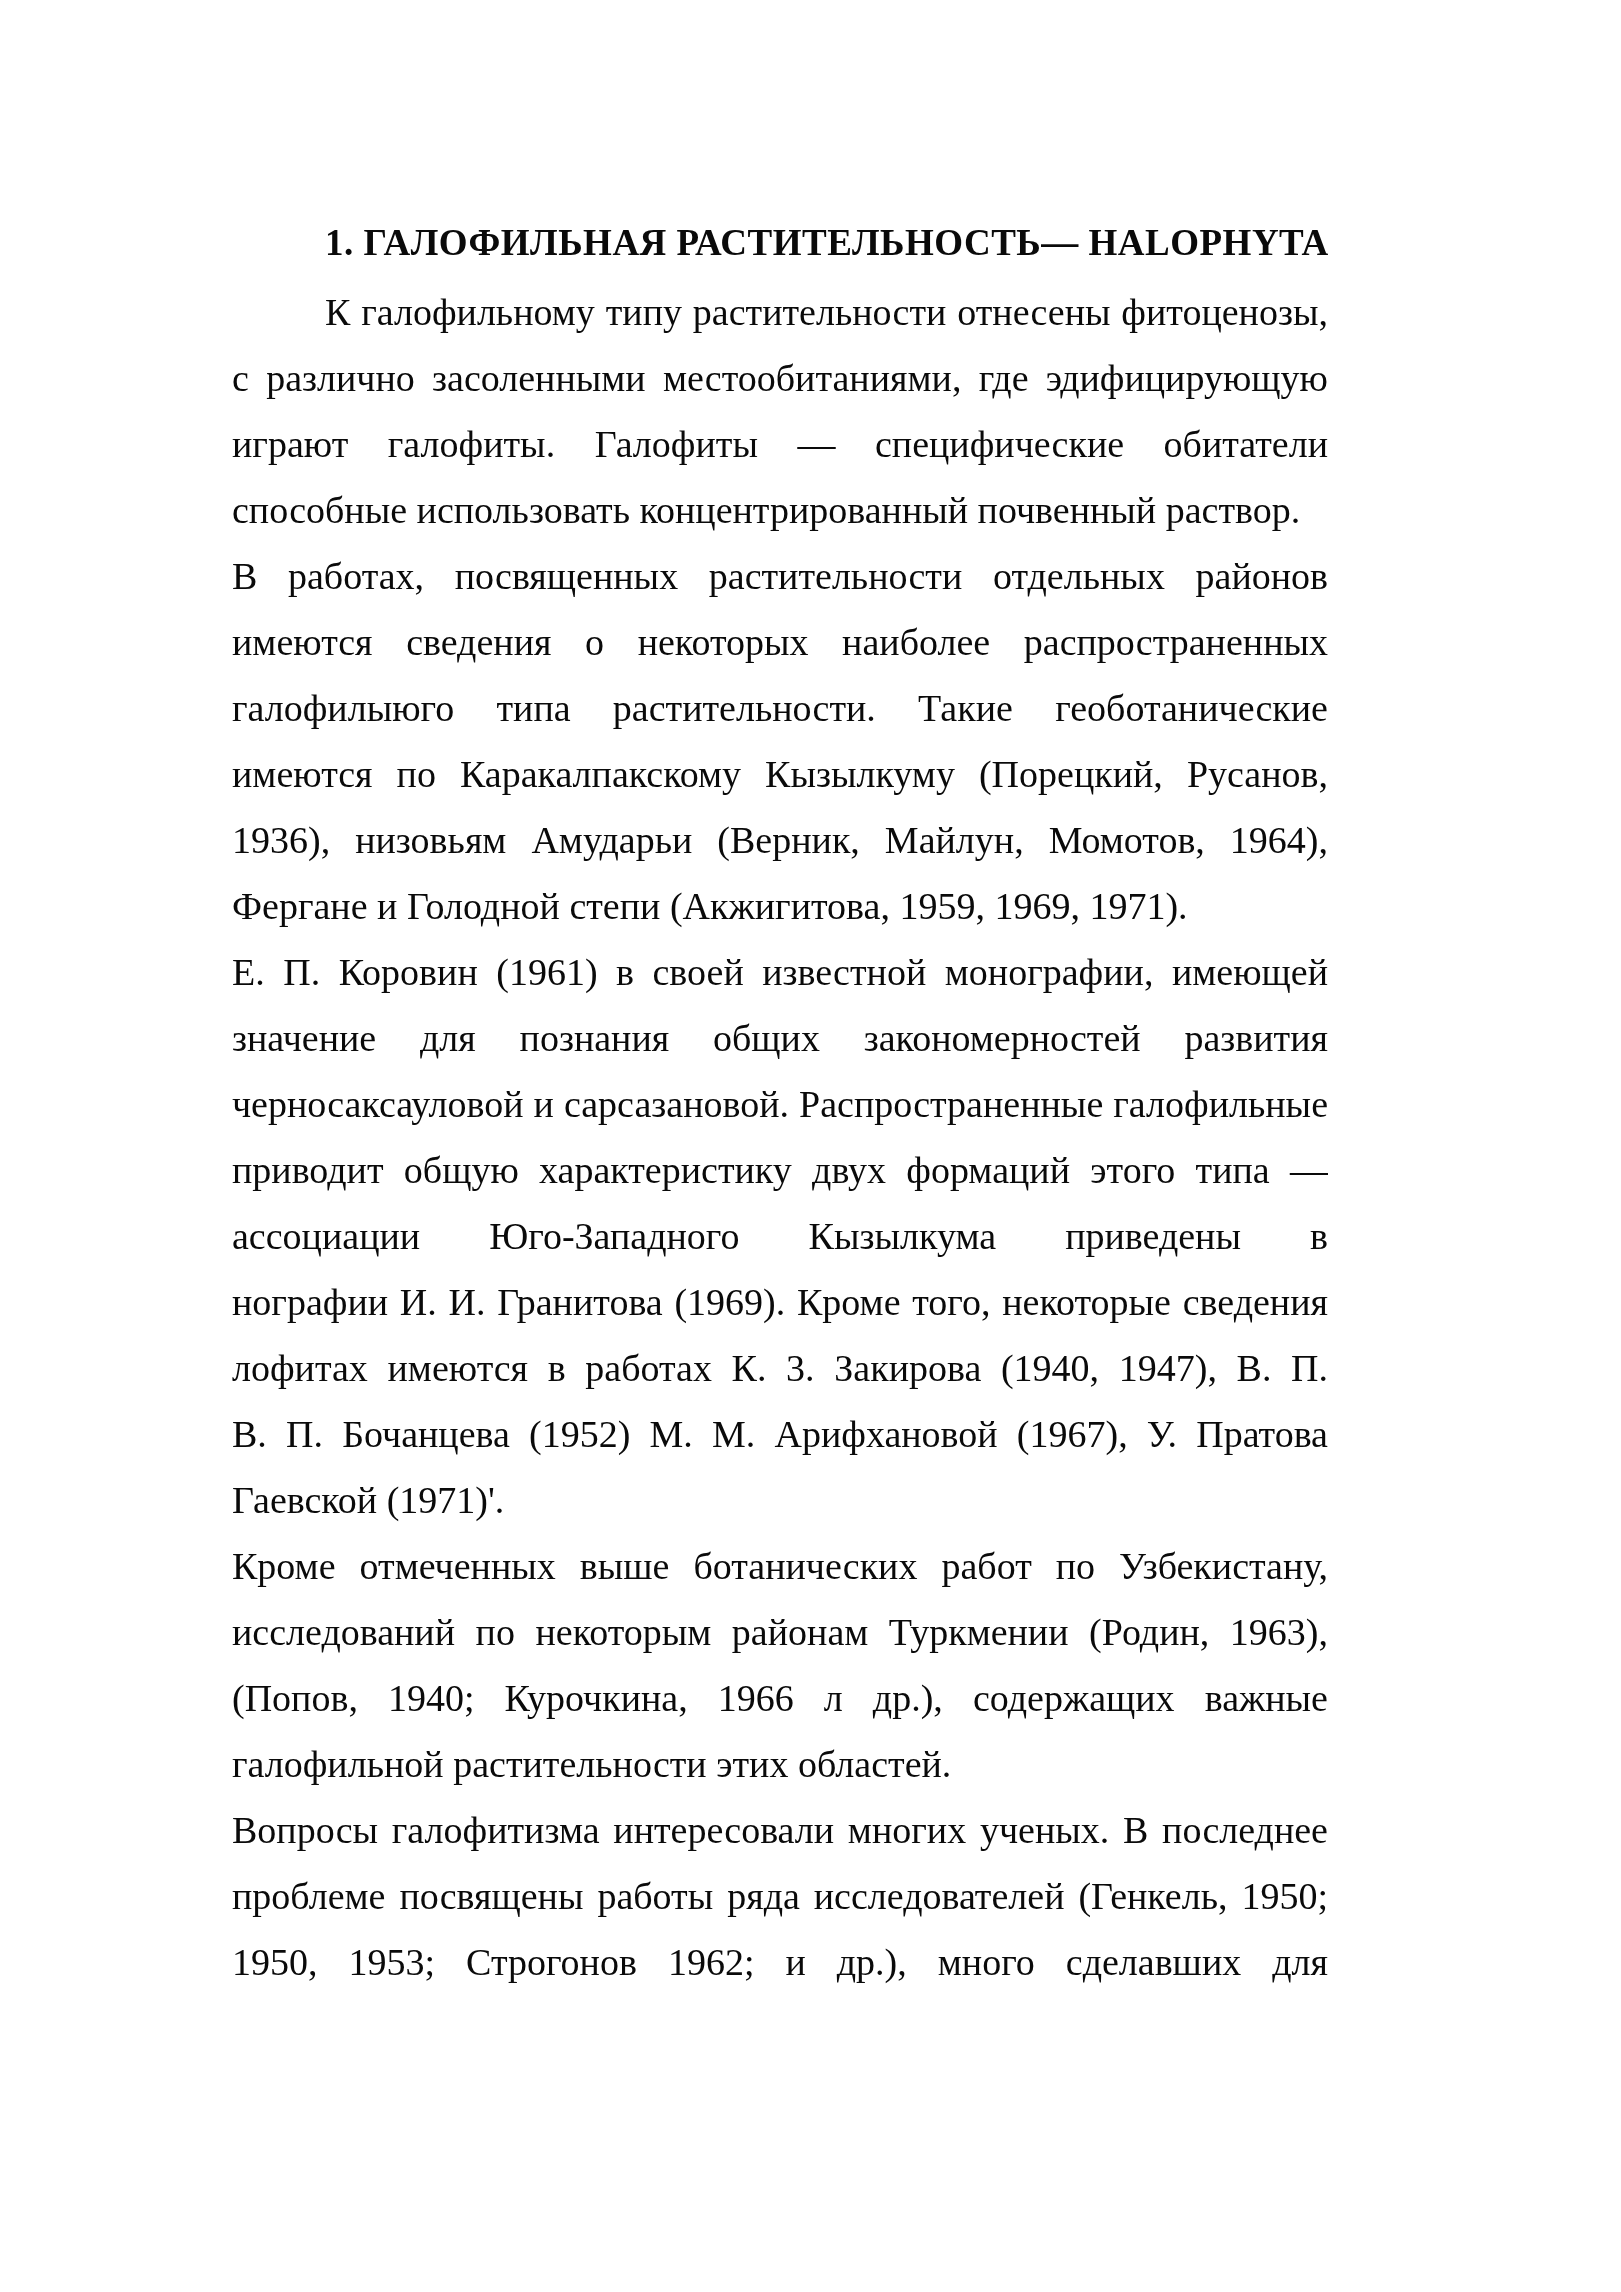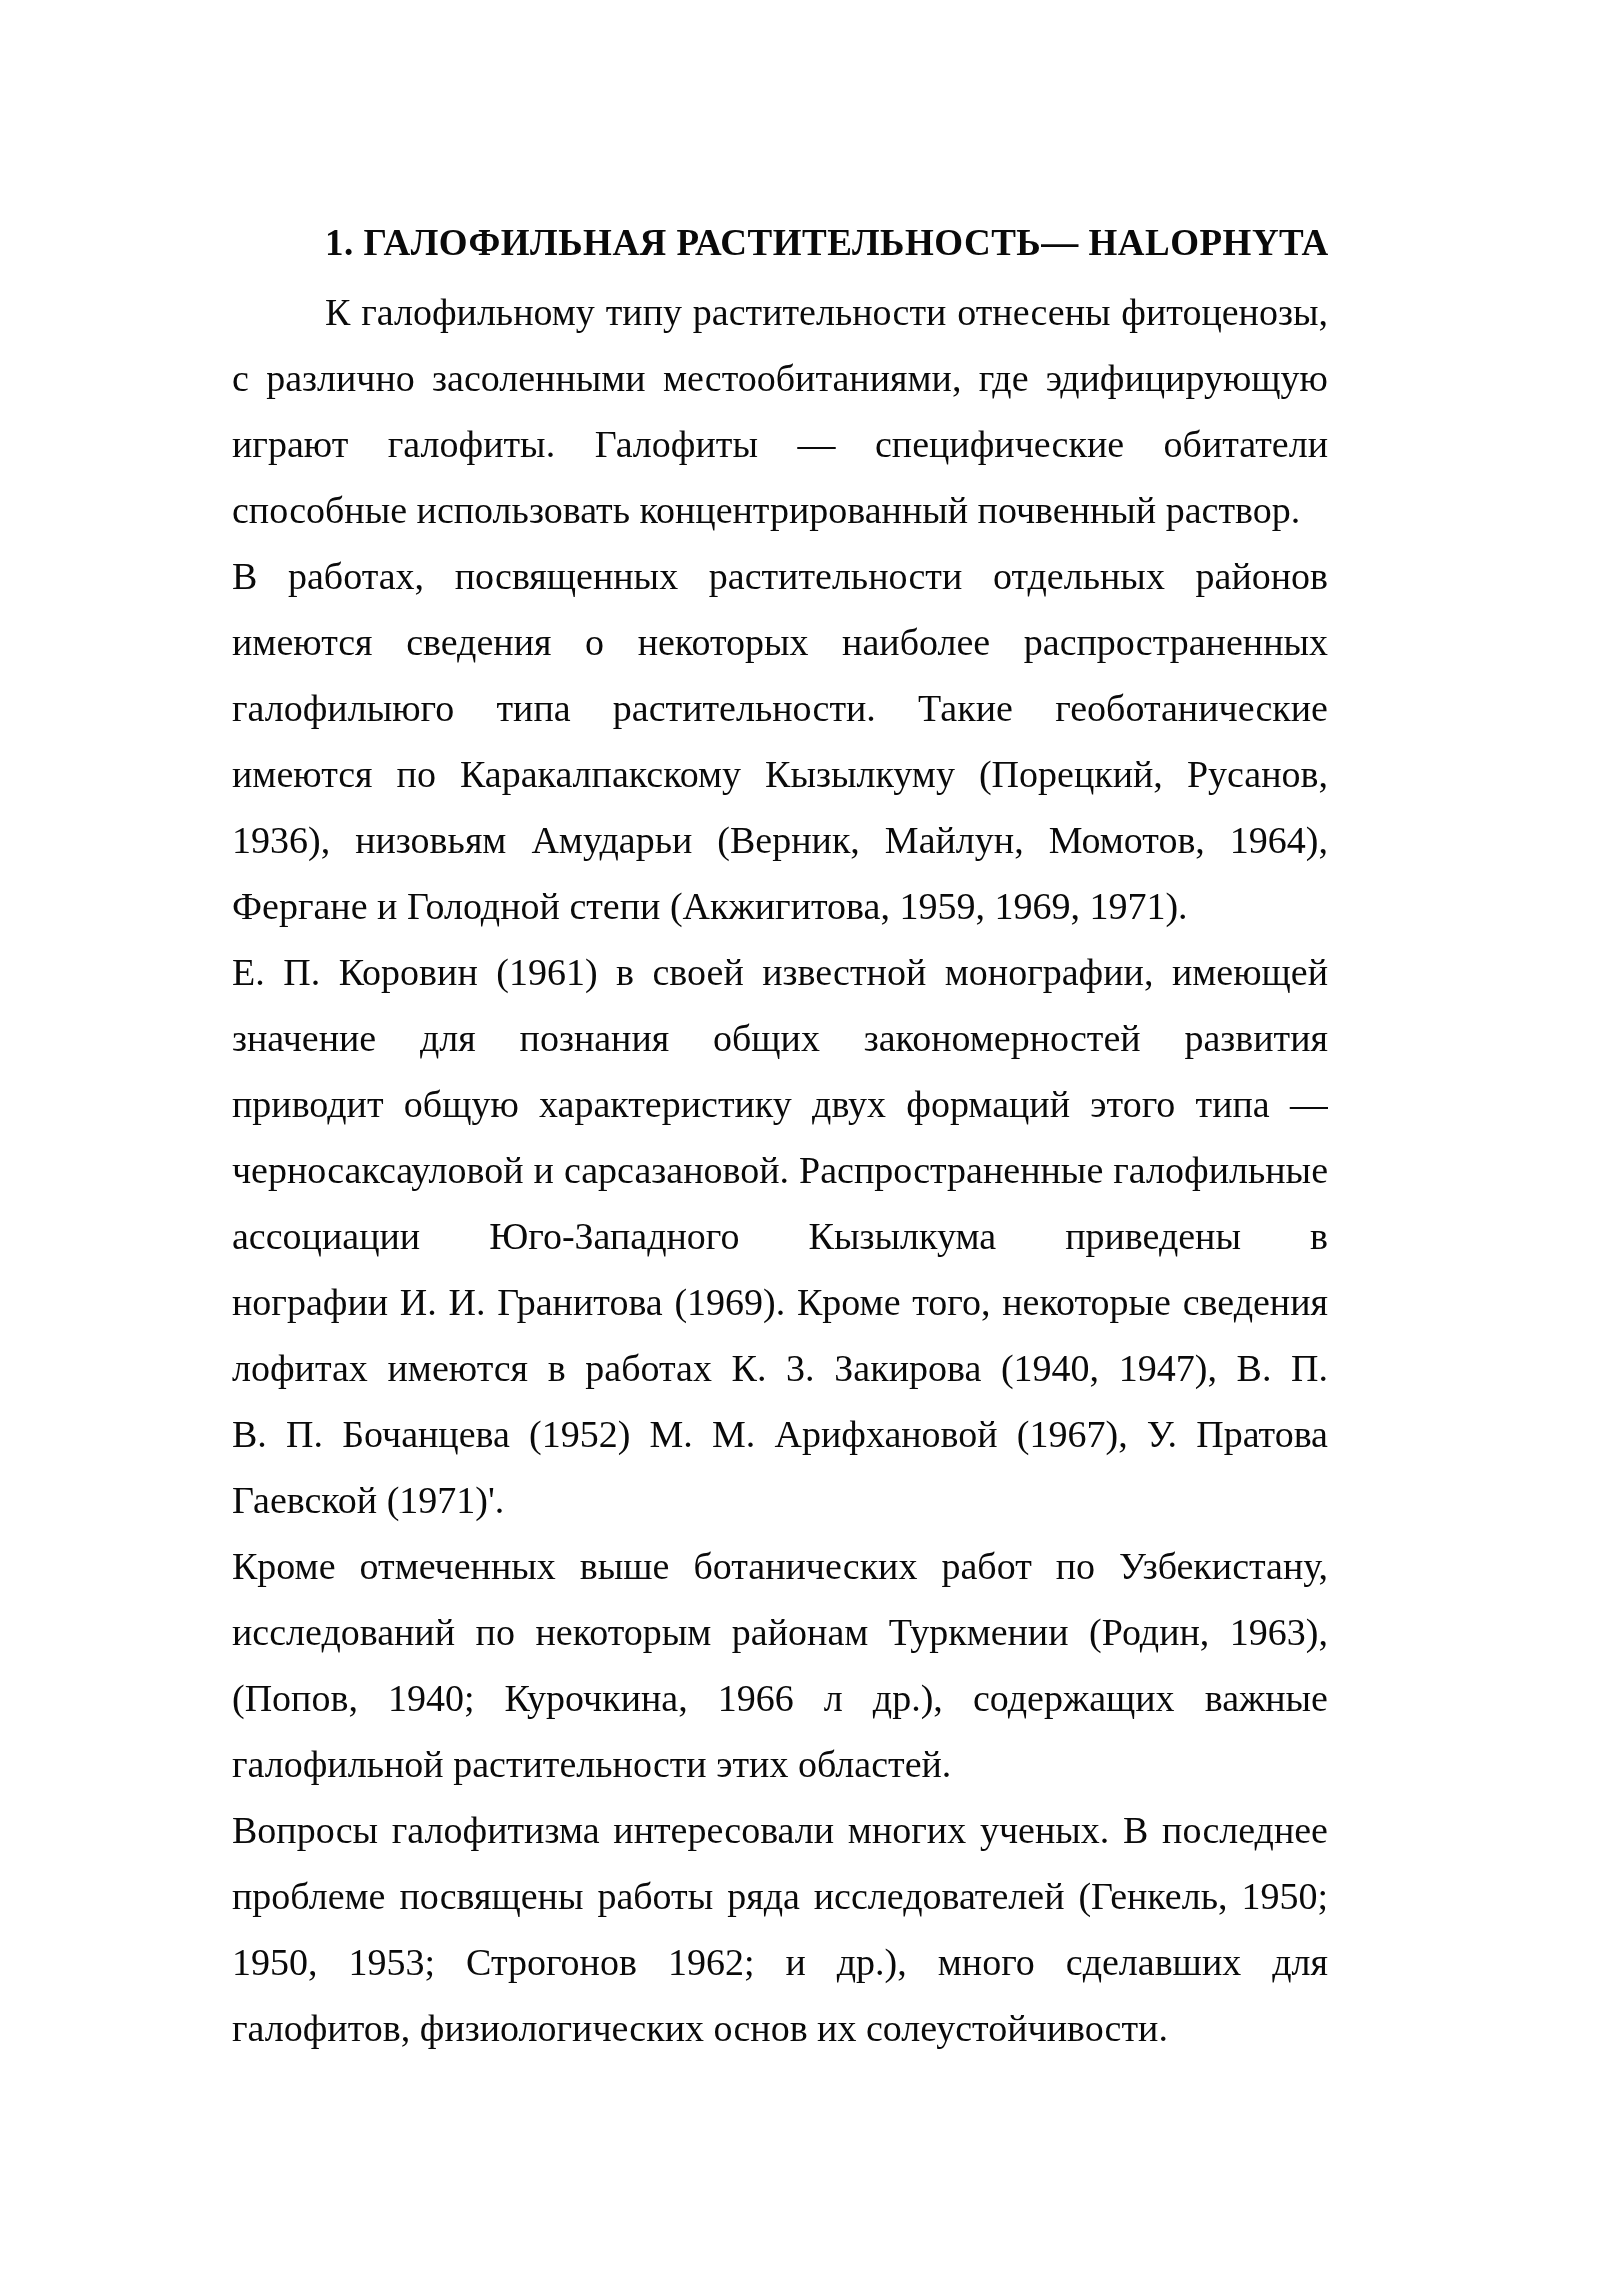--- a/index.html
+++ b/index.html
@@ -67,35 +67,34 @@
         <div class="line">В работах, посвященных растительности отдельных районов Узбекистана</div>
         <div class="line">имеются сведения о некоторых наиболее распространенных формациях</div>
         <div class="line">галофилыюго типа растительности. Такие геоботанические сведения</div>
         <div class="line">имеются по Каракалпакскому Кызылкуму (Порецкий, Русанов, Строгонов,</div>
         <div class="line">1936), низовьям Амударьи (Верник, Майлун, Момотов, 1964), Центральной</div>
         <div class="line last">Фергане и Голодной степи (Акжигитова, 1959, 1969, 1971).</div>
       </div>
       <div class="para">
         <div class="line">Е. П. Коровин (1961) в своей известной монографии, имеющей большое</div>
         <div class="line">значение для познания общих закономерностей развития растительности,</div>
+        <div class="line">черносаксауловой и сарсазановой. Распространенные галофильные</div>
         <div class="line">приводит общую характеристику двух формаций этого типа —</div>
-        <div class="line">черносаксауловой и сарсазановой. Распространенные галофильные</div>
         <div class="line">ассоциации Юго-Западного Кызылкума приведены в обстоятельной мо-</div>
         <div class="line">нографии И. И. Гранитова (1969). Кроме того, некоторые сведения о га-</div>
         <div class="line">лофитах имеются в работах К. 3. Закирова (1940, 1947), В. П. Дробова (1951),</div>
         <div class="line">В. П. Бочанцева (1952) М. М. Арифхановой (1967), У. Пратова (1970), Л .С.</div>
         <div class="line last">Гаевской (1971)'.</div>
       </div>
       <div class="para">
         <div class="line">Кроме отмеченных выше ботанических работ по Узбекистану, имеется ряд</div>
         <div class="line">исследований по некоторым районам Туркмении (Родин, 1963), Казахстана</div>
         <div class="line">(Попов, 1940; Курочкина, 1966 л др.), содержащих важные сведения о</div>
         <div class="line last">галофильной растительности этих областей.</div>
       </div>
       <div class="para">
         <div class="line">Вопросы галофитизма интересовали многих ученых. В последнее время этой</div>
         <div class="line">проблеме посвящены работы ряда исследователей (Генкель, 1950; Шахов,</div>
         <div class="line">1950, 1953; Строгонов 1962; и др.), много сделавших для выяснения природы</div>
-        <div class="line last">галофитов, физиологических основ их солеустойчивости.</div>
       </div>
     </div>
 </div>
 
 
 </body></html>

